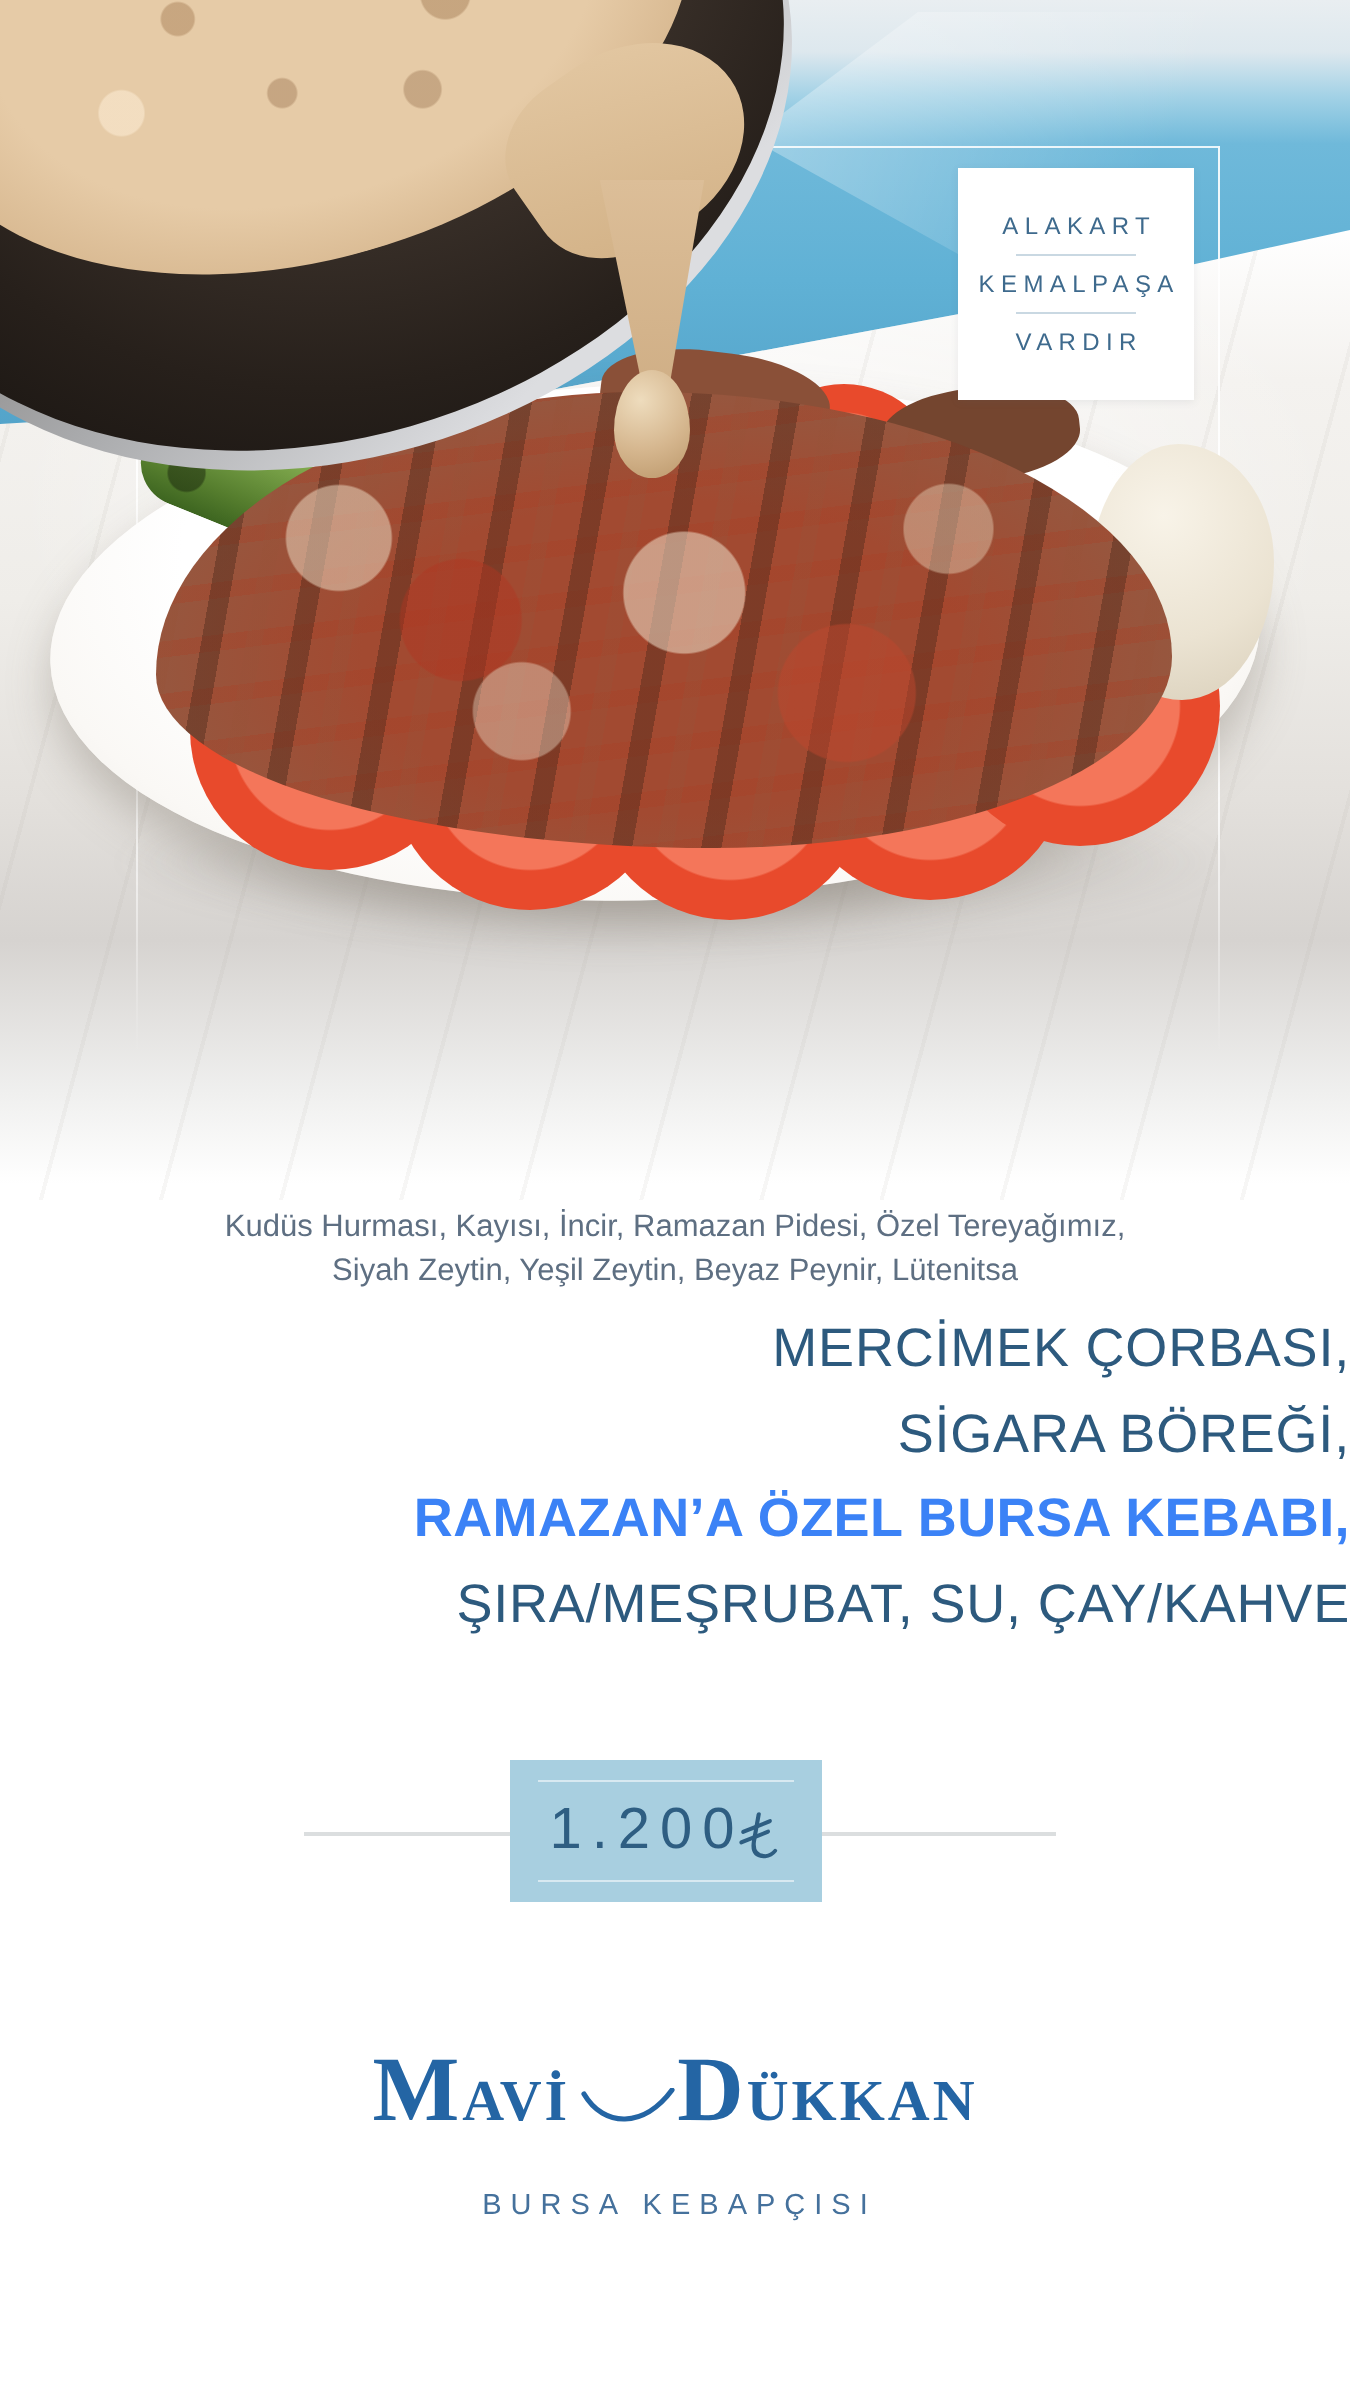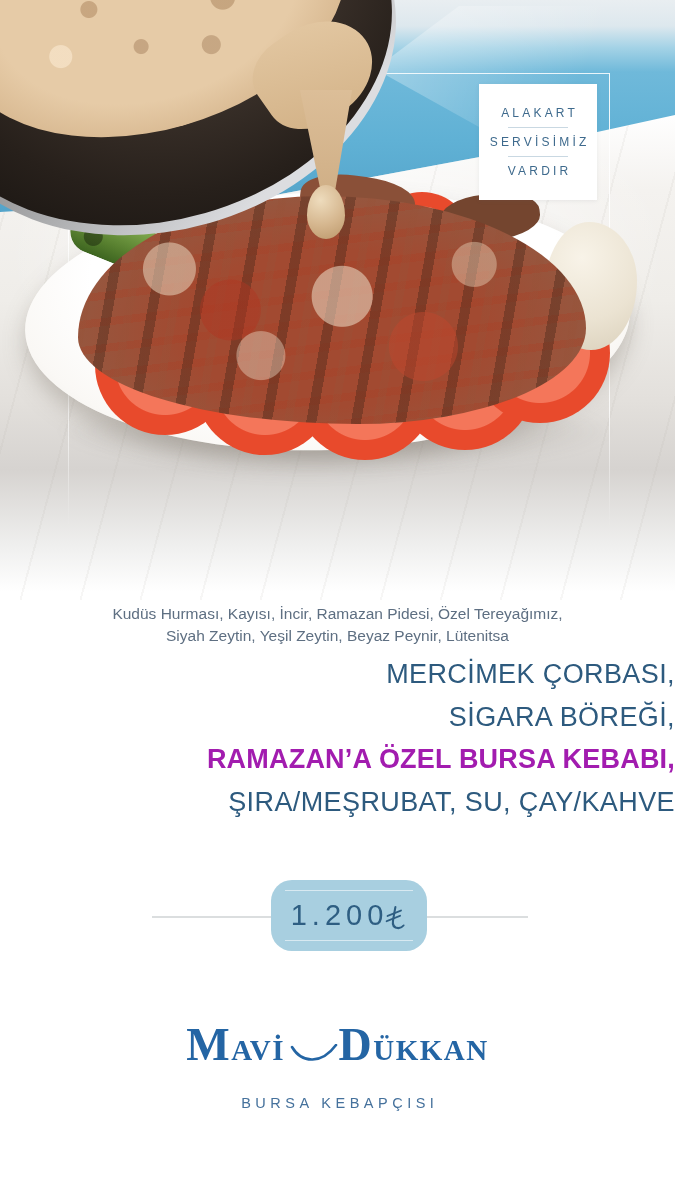--- a/index.html
+++ b/index.html
@@ -108,24 +108,24 @@
   .menu-title{left:0;width:675px;top:480px;text-align:center;font-size:42px;font-weight:500;
        letter-spacing:2px;color:#1e5d92;}
   .rule{height:1.5px;background:#dbdedf;}
   .rule1{left:152px;top:551px;width:376px;}
   .course-title{left:0;width:675px;top:569px;text-align:center;font-size:27px;font-weight:500;
        letter-spacing:1px;color:#2a5c84;}
   .course-desc{left:0;width:675px;top:603px;text-align:center;font-size:15.5px;line-height:22px;
        color:#5e6f82;font-weight:400;}
   .menu-items{left:0;width:675px;top:653px;text-align:right;}
   .menu-item{font-size:27px;line-height:42.5px;letter-spacing:.4px;color:#2d5a7e;font-weight:500;}
-  .menu-item.em{font-weight:800;color:#a21caf;letter-spacing:.2px;}
+  .menu-item.em{font-weight:800;color:#3b82f6;letter-spacing:.2px;}
   .rule2{left:152px;top:916px;width:376px;}
-  .price-box{left:271px;top:880px;width:156px;height:71px;background:#a8cfe0;z-index:3;
-       display:flex;align-items:center;justify-content:center;border-radius:21px;}
+  .price-box{left:255px;top:880px;width:156px;height:71px;background:#a8cfe0;z-index:3;
+       display:flex;align-items:center;justify-content:center;}
   .price-box::before,.price-box::after{content:"";position:absolute;left:14px;right:14px;height:1px;
        background:rgba(255,255,255,.55);}
   .price-box::before{top:10px;} .price-box::after{bottom:10px;}
   .price-amount{font-size:29px;letter-spacing:5px;color:#2e5e82;font-weight:400;}
   .lira{transform:skewX(-10deg) translateY(3px);margin-left:-2px;}
   .lira path{stroke:#2e5e82;stroke-width:2.4;fill:none;stroke-linecap:round;}
 
   
   .brand{left:0;width:675px;top:998px;text-align:center;}
   .brand-name{font-family:"Liberation Serif",serif;font-weight:700;color:#2465a4;
@@ -169,21 +169,21 @@
   <div class="pan-rim"></div>
   <div class="pan-body"></div>
   <div class="froth"></div>
   <div class="spill"></div>
   <div class="stream"></div>
   <div class="droplet"></div>
 
   <div class="alacarte">
     <div class="line">ALAKART</div>
     <div class="sep"></div>
-    <div class="line">SERVİSİMİZ</div>
+    <div class="line">KEMALPAŞA</div>
     <div class="sep"></div>
     <div class="line">VARDIR</div>
   </div>
 </div>
 
 <div class="abs menu-title">İFTAR MENÜSÜ</div>
 <div class="abs rule rule1"></div>
 
 <div class="abs course-title">İFTAR TABAĞI</div>
 <div class="abs course-desc">

